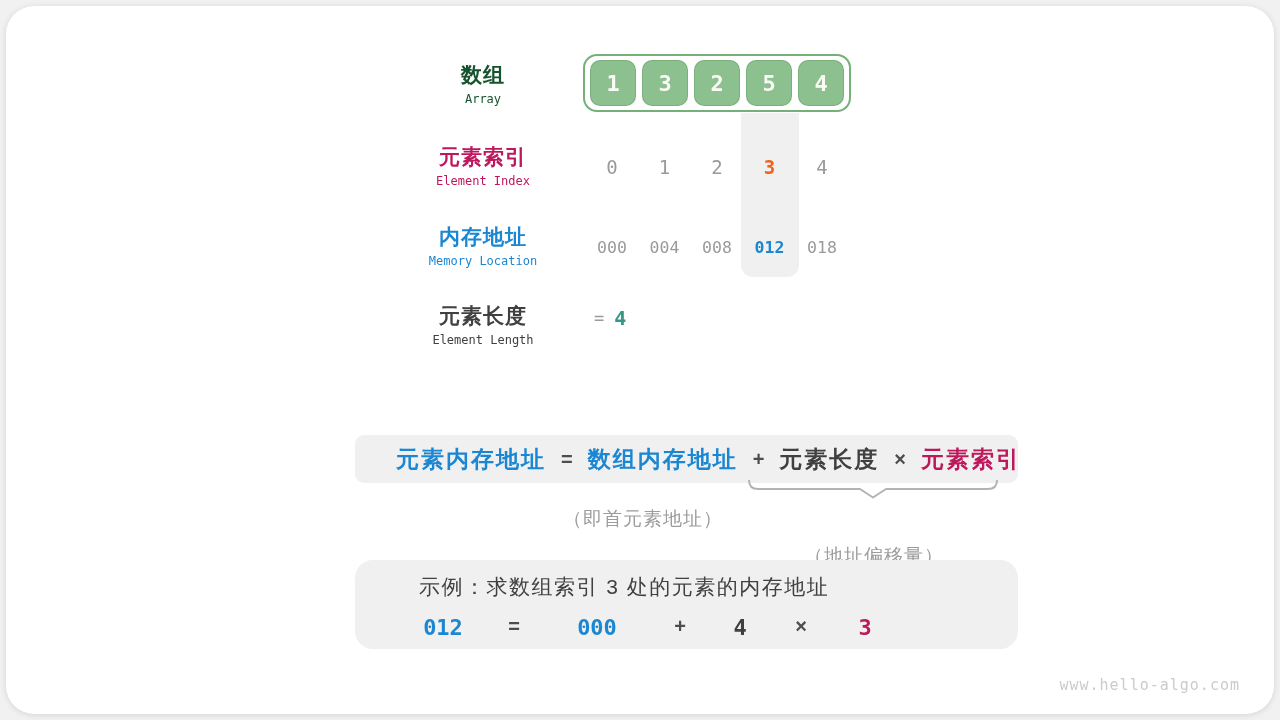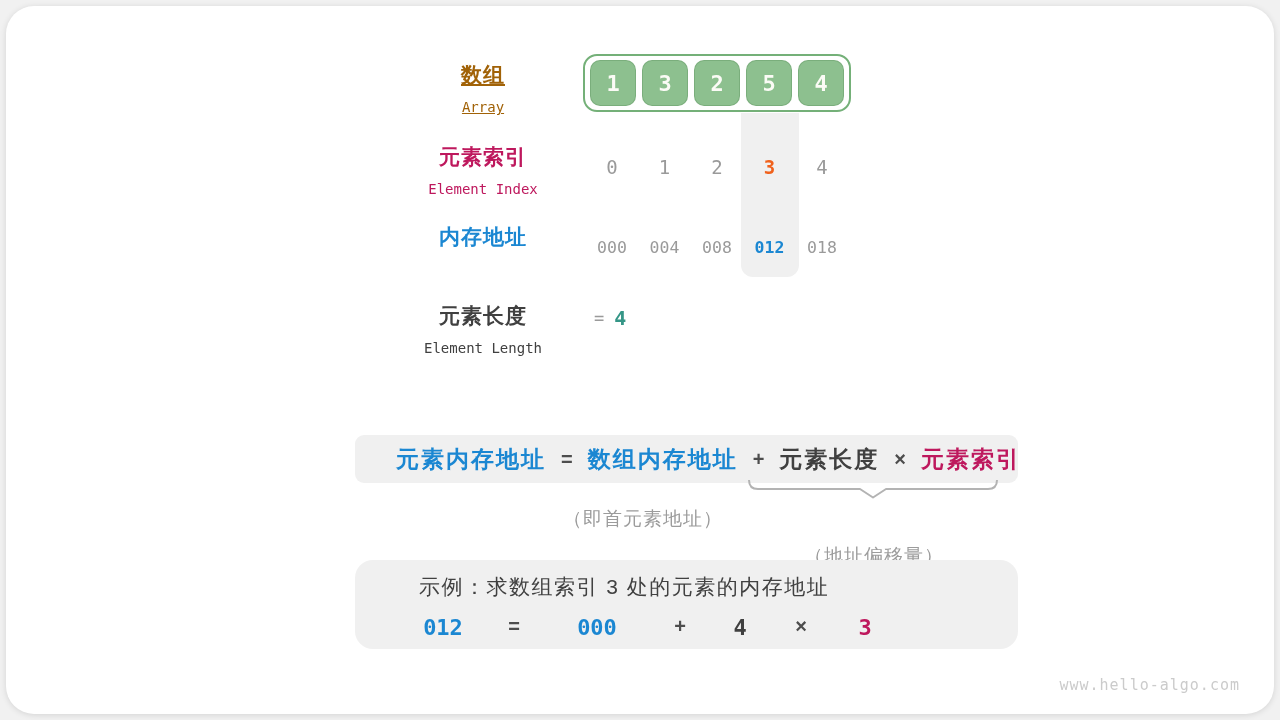--- a/index.html
+++ b/index.html
@@ -14,38 +14,38 @@
 
   .stage {
     position:absolute; inset:6px;
     background:#ffffff;
     border-radius:28px;
     box-shadow:0 1px 6px rgba(0,0,0,0.12);
   }
   .layer { position:absolute; inset:0; }
 
   
-  .c-green  { color:#a16207;text-decoration:underline; }
+  .c-green  { color:#14532d; }
   .c-orange { color:#be185d; }
   .c-blue   { color:#1b87d2; }
   .c-teal   { color:#404040; }
   .c-gray   { color:#9a9a9a; }
   .c-op     { color:#4d4d4d; }
 
   
   .band {
     position:absolute; left:741px; top:113px; width:58px; height:164px;
     background:#f0f0f0;
     border-radius:0 0 12px 12px;
   }
 
   
   .rowlabel { position:absolute; width:260px; left:353px; text-align:center; }
   .rowlabel .zh { font-size:21px; font-weight:bold; line-height:26px; letter-spacing:1px; }
-  .rowlabel .en { font-size:14px; line-height:22px; margin-top:8px; font-family:"DejaVu Sans Mono", monospace; }
+  .rowlabel .en { font-size:12px; line-height:22px; font-family:"DejaVu Sans Mono", monospace; }
 
   
   .array-box {
     position:absolute; left:583px; top:54px; width:268px; height:58px;
     border:2.5px solid #74b078; border-radius:14px; background:#ffffff;
     display:flex; justify-content:space-between; align-items:center;
     padding:0 5px;
   }
   .cell {
     width:46px; height:46px; border-radius:10px;
@@ -127,20 +127,21 @@
   <div class="rowlabel" style="top:62px">
     <div class="zh c-green">数组</div>
     <div class="en c-green">Array</div>
   </div>
   <div class="rowlabel" style="top:144px">
     <div class="zh c-orange">元素索引</div>
     <div class="en c-orange">Element Index</div>
   </div>
   <div class="rowlabel" style="top:224px">
     <div class="zh c-blue">内存地址</div>
+    <div class="en c-blue">Memory Location</div>
   </div>
   <div class="rowlabel" style="top:303px">
     <div class="zh c-teal">元素长度</div>
     <div class="en c-teal">Element Length</div>
   </div>
 
   <div class="array-box">
     <div class="cell">1</div>
     <div class="cell">3</div>
     <div class="cell">2</div>

